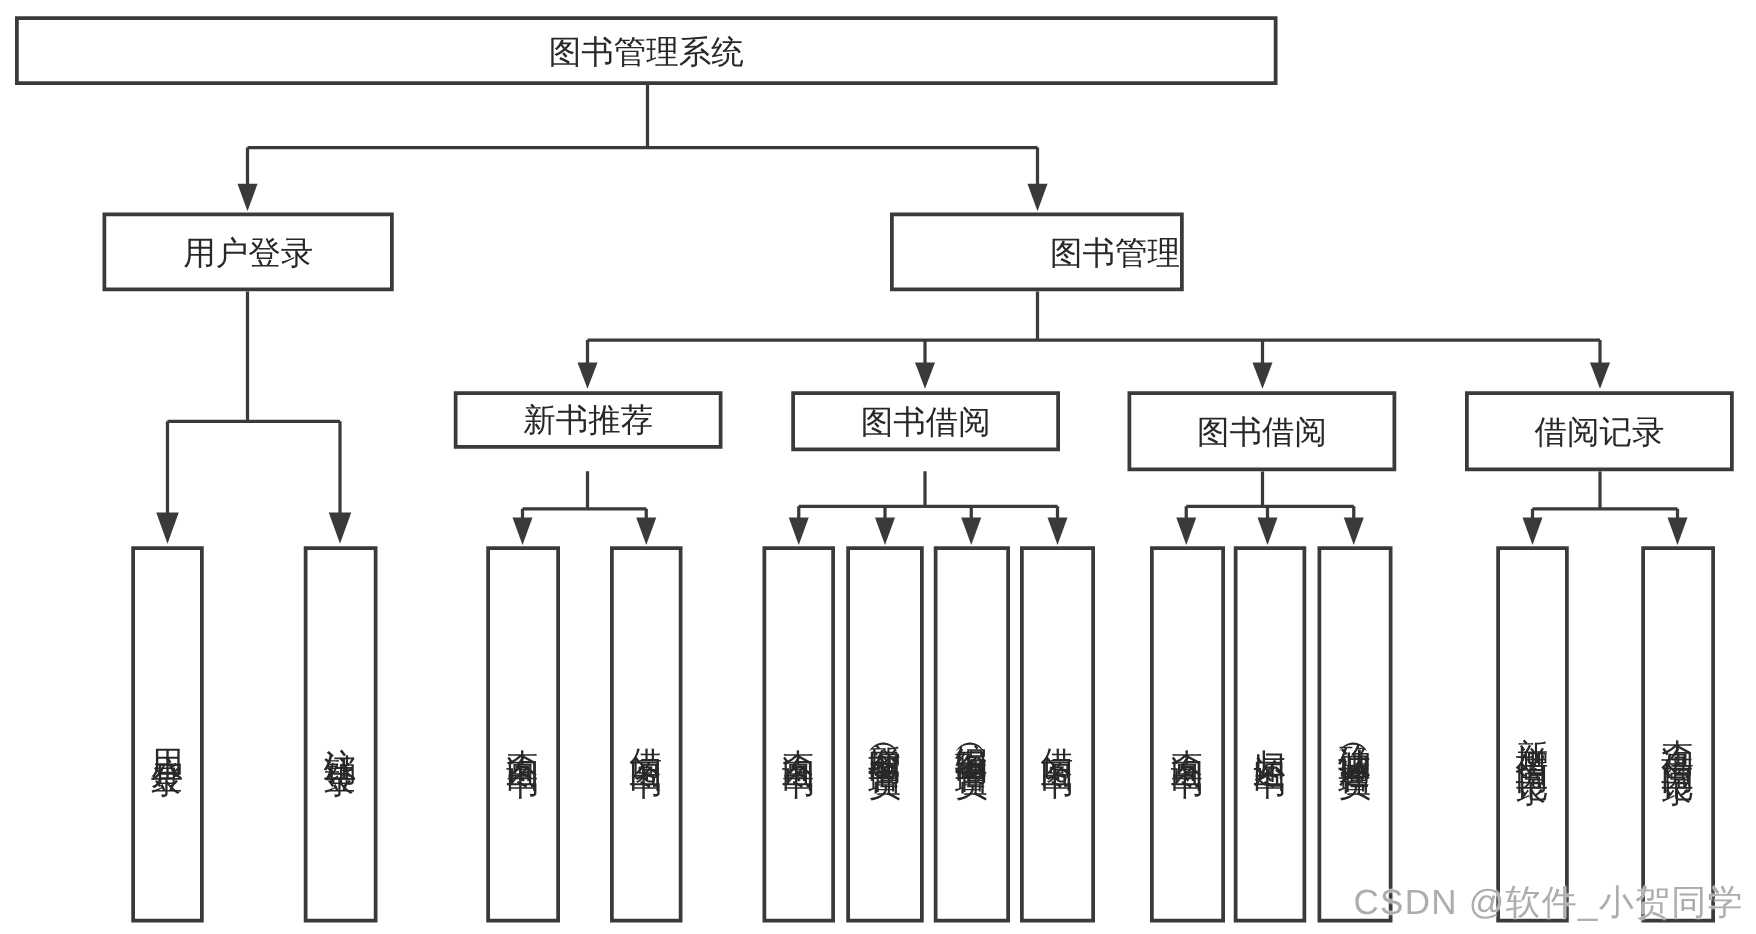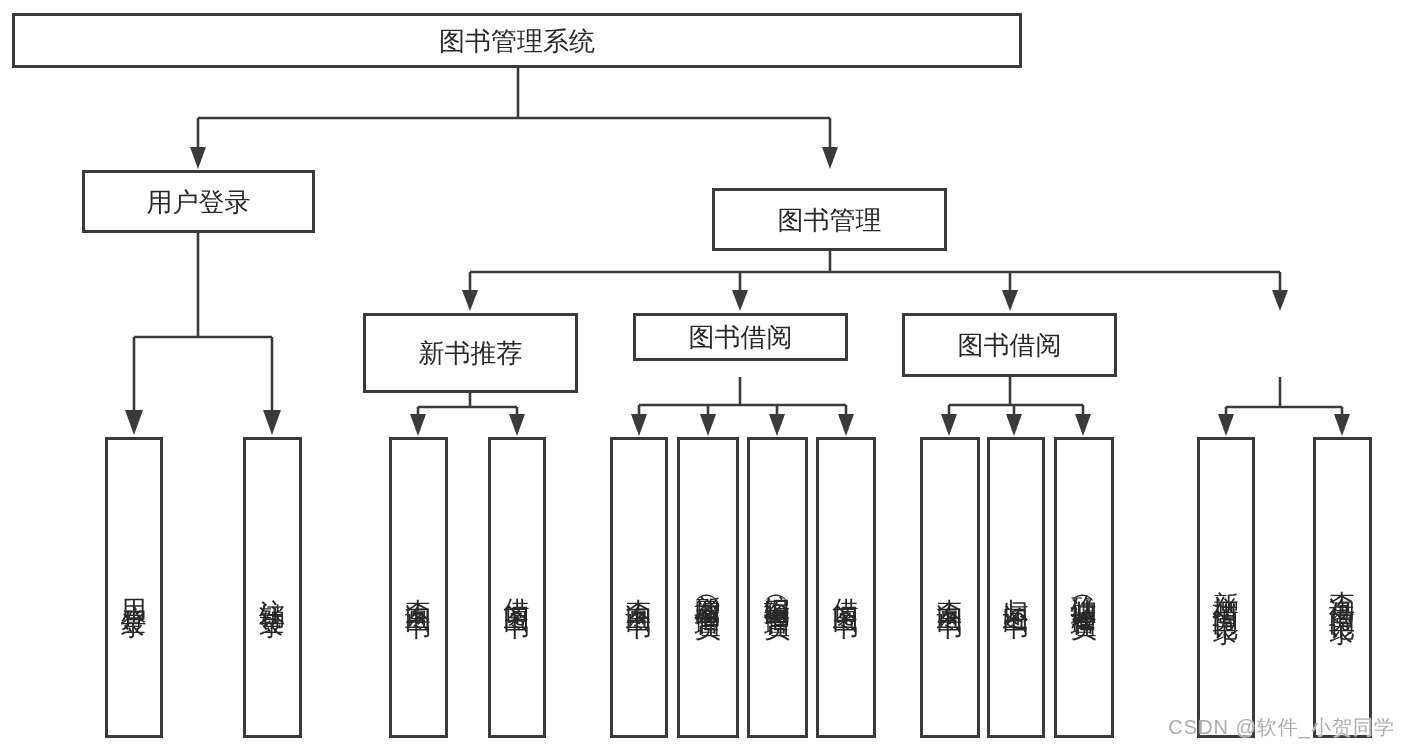--- a/index.html
+++ b/index.html
@@ -37,21 +37,21 @@
     text-orientation: mixed;
   }
   .ls4 span { letter-spacing: 5px; }
   .ls6 span { letter-spacing: 6px; }
   .ls9 span { letter-spacing: 3px; }
   .watermark {
     position: absolute;
     right: 10px;
     bottom: 6px;
     z-index: 3;
-    font-size: 20px;
+    font-size: 28px;
     color: var(--wm, #adadad);
     text-shadow: 0 0 2px #ffffff, 0 0 1px #ffffff;
     letter-spacing: 1px;
     white-space: nowrap;
   }
 </style>
 </head>
 <body>
 
 <div class="stage">
@@ -118,32 +118,35 @@
     <polygon class="ah" points="1334,414 1350,414 1342,436"></polygon>
   </svg>
 
   <div class="node" style="left:12px; top:13px; width:1010px; height:55px;">
     <span>图书管理系统</span>
   </div>
 
   <div class="node" style="left:82px; top:170px; width:233px; height:63px;">
     <span>用户登录</span>
   </div>
-  <div class="node" style="left:712px; top:188px; width:235px; height:63px;">
+  <div class="node" style="left:712px; top:170px; width:235px; height:63px;justify-content:flex-end;">
     <span>图书管理</span>
   </div>
 
-  <div class="node" style="left:363px; top:313px; width:215px; height:80px;">
+  <div class="node" style="left:363px; top:313px; width:215px; height:46px;">
     <span>新书推荐</span>
   </div>
   <div class="node" style="left:633px; top:313px; width:215px; height:48px;">
     <span>图书借阅</span>
   </div>
   <div class="node" style="left:902px; top:313px; width:215px; height:64px;">
     <span>图书借阅</span>
+  </div>
+  <div class="node" style="left:1172px; top:313px; width:215px; height:64px;">
+    <span>借阅记录</span>
   </div>
 
   <div class="node vnode ls4" style="left:105px; top:437px; width:58px; height:301px;">
     <span>用户登录</span>
   </div>
   <div class="node vnode ls4" style="left:243px; top:437px; width:59px; height:301px;">
     <span>注销登录</span>
   </div>
 
   <div class="node vnode ls4" style="left:389px; top:437px; width:59px; height:301px;">

